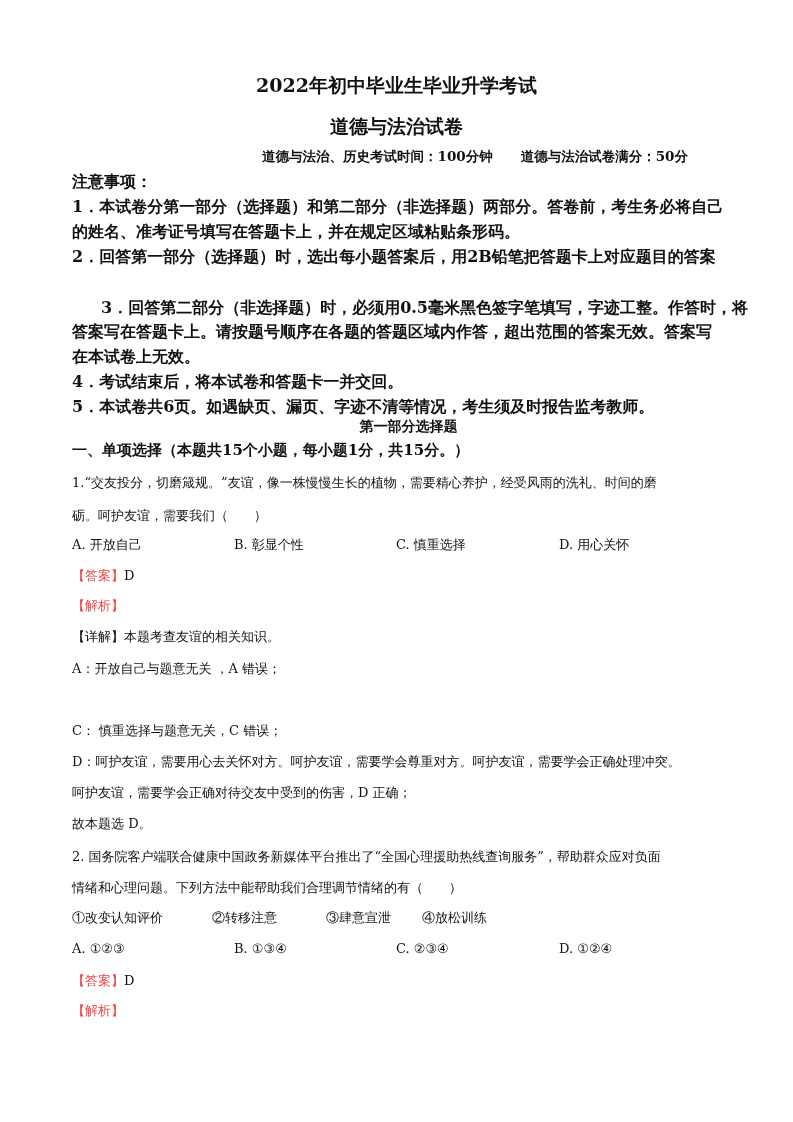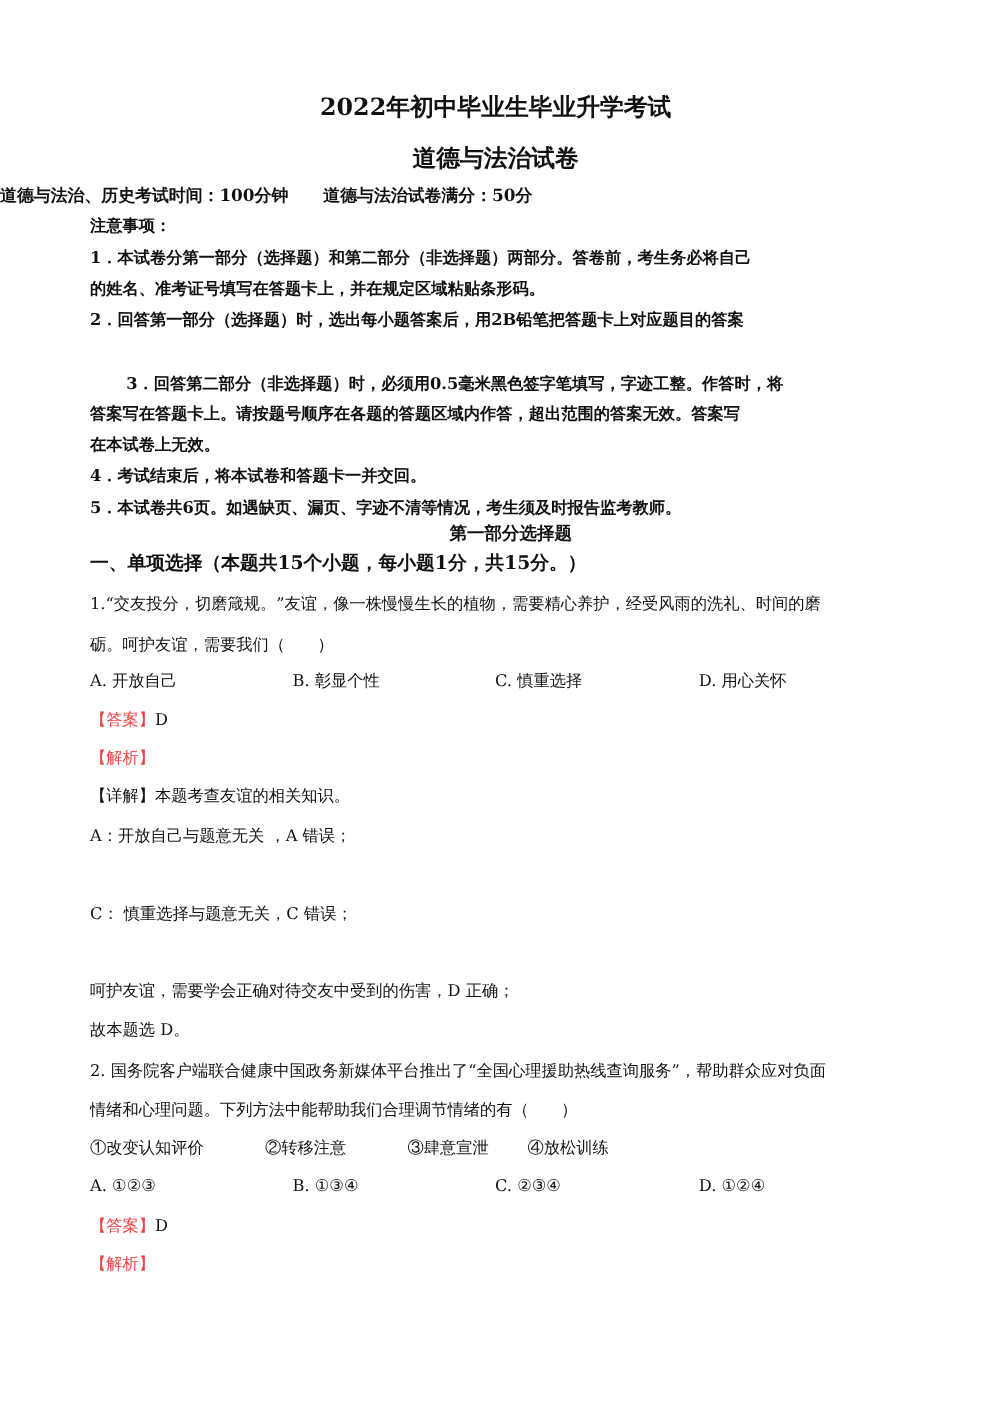--- a/index.html
+++ b/index.html
@@ -2,23 +2,23 @@
 <html><head>
 <meta charset="utf-8">
 <style>
   html, body { margin: 0; padding: 0; background: #ffffff; }
   body { width: 793px; height: 1122px; position: relative; overflow: hidden;
          font-family: "DejaVu Serif", "Liberation Serif", serif; color: #111; }
   .page { position: absolute; left: 0; top: 0; width: 793px; height: 1122px; }
   .abs { position: absolute; white-space: nowrap; }
   .title1 { left: 0; width: 793px; text-align: center; top: 73px; font-size: 19px; font-weight: bold; }
   .title2 { left: 0; width: 793px; text-align: center; top: 114px; font-size: 19px; font-weight: bold; }
-  .subline { left: 0; width: 688px; text-align: left; top: 148px; font-size: 13.5px; font-weight: bold; }
+  .subline { left: 0; width: 688px; text-align: right; top: 148px; font-size: 13.5px; font-weight: bold; }
   .subline .gap { display: inline-block; width: 28px; }
-  .notice { left: 72px; font-weight: bold; font-size: 13px; }
+  .notice { left: 72px; font-weight: bold; font-size: 16px; }
   .sec-title { left: 12px; width: 793px; text-align: center; top: 418px; font-size: 14px; font-weight: bold; }
   .sec-sub { left: 72px; top: 441px; font-size: 15px; font-weight: bold; }
   .q { left: 72px; font-size: 13px; }
   .opt { font-size: 13px; }
   .tag { color: #ef4444; }
   .ans { color: #111; }
 </style>
 </head>
 <body>
 
@@ -54,20 +54,21 @@
   <div class="abs q" style="top:567px;">
     <span class="tag">【答案】</span><span class="ans">D</span>
   </div>
   <div class="abs q tag" style="top:597px;">【解析】</div>
 
   <div class="abs q" style="top:628px;">
     <span>【详解】</span><span>本题考查友谊的相关知识。</span>
   </div>
   <div class="abs q" style="top:660px;">A：开放自己与题意无关 ，A 错误；</div>
   <div class="abs q" style="top:722px;">C：  慎重选择与题意无关，C 错误；</div>
+  <div class="abs q" style="top:753px;">D：呵护友谊，需要用心去关怀对方。呵护友谊，需要学会尊重对方。呵护友谊，需要学会正确处理冲突。</div>
   <div class="abs q" style="top:784px;">呵护友谊，需要学会正确对待交友中受到的伤害，D 正确；</div>
   <div class="abs q" style="top:815px;">故本题选 D。</div>
 
   <div class="abs q" style="top:848px;">2. 国务院客户端联合健康中国政务新媒体平台推出了“全国心理援助热线查询服务”，帮助群众应对负面</div>
   <div class="abs q" style="top:879px;">情绪和心理问题。下列方法中能帮助我们合理调节情绪的有（　　）</div>
 
   <div class="abs opt" style="left:72px; top:909px;">①改变认知评价</div>
   <div class="abs opt" style="left:212px; top:909px;">②转移注意</div>
   <div class="abs opt" style="left:326px; top:909px;">③肆意宣泄</div>
   <div class="abs opt" style="left:422px; top:909px;">④放松训练</div>

